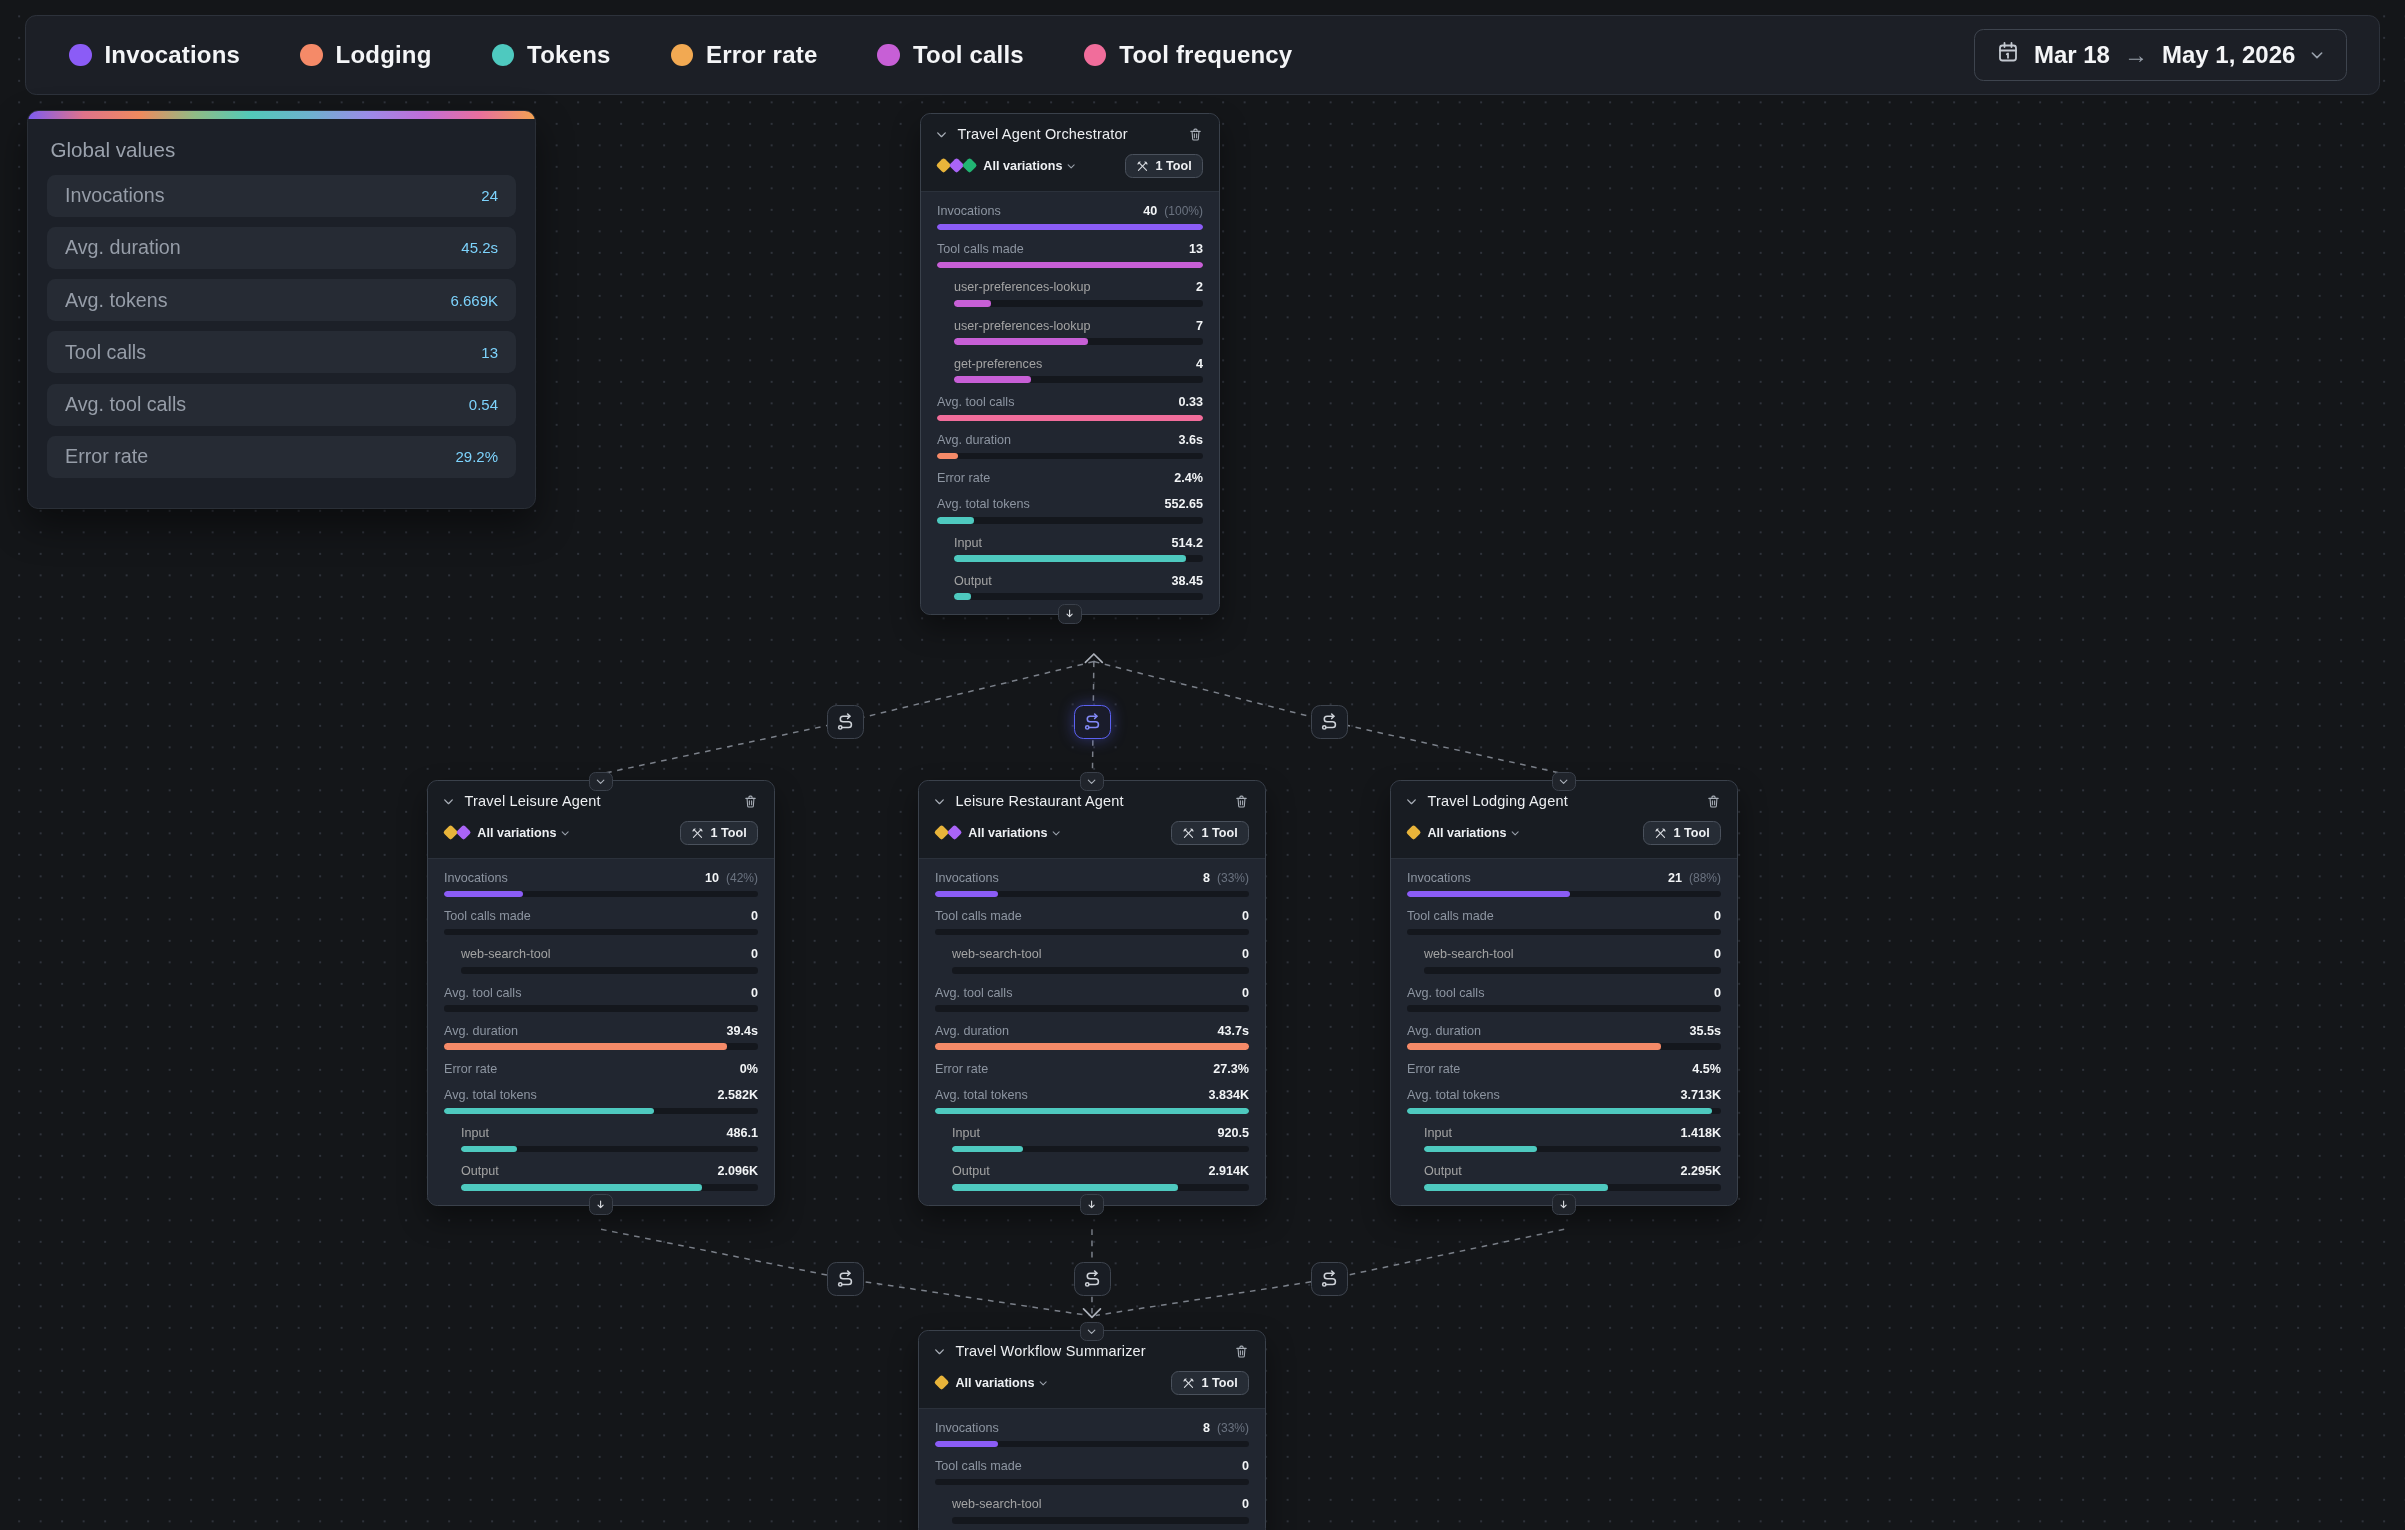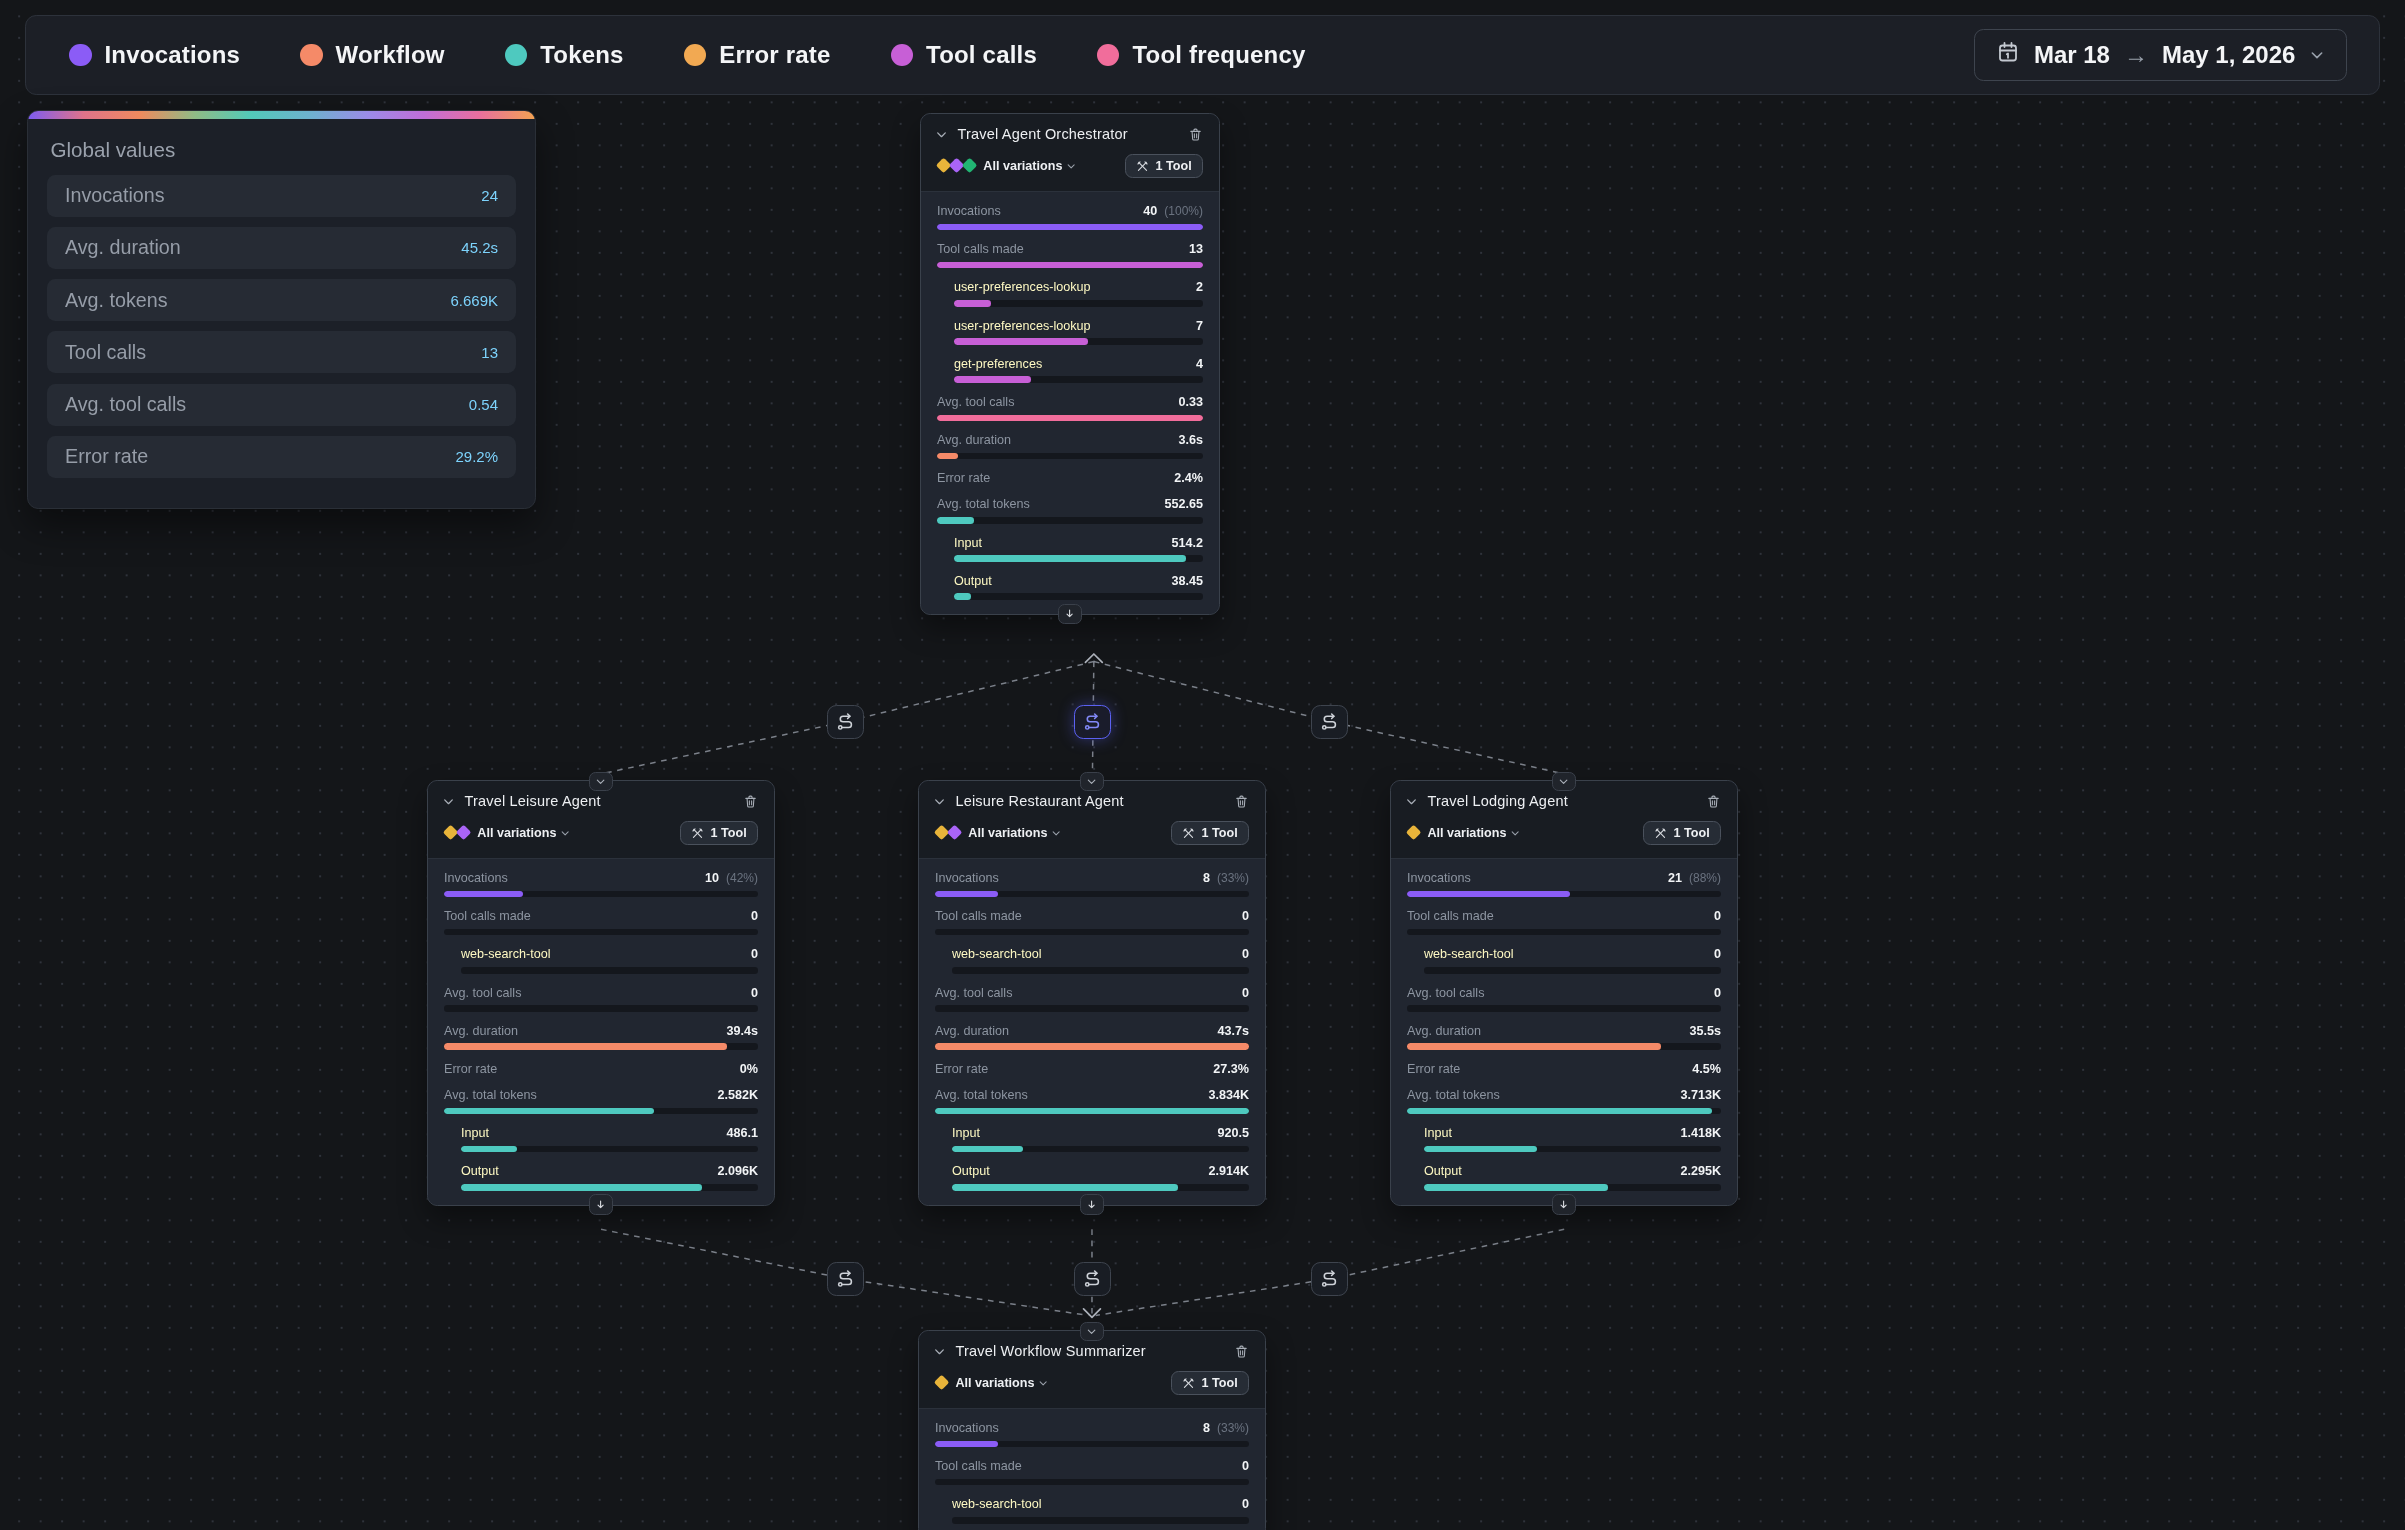--- a/index.html
+++ b/index.html
@@ -84,21 +84,21 @@
     height:24px; padding:0 10.3px; border-radius:7.5px; background:#262c35; border:0.9px solid #4a515c;
     display:flex; align-items:center; gap:6.6px; font-family:inherit; font-size:12.6px; font-weight:700; color:#eef0f3; cursor:pointer;
   }
   .toolchip svg { stroke:#d6d9de; }
   .card-body {
     border-top:0.9px solid #2b313b; background:#212630; border-radius:0 0 9.4px 9.4px;
     padding:12px 16px 14px; display:flex; flex-direction:column; gap:12px; overflow:hidden;
   }
   .metric .mrow { display:flex; justify-content:space-between; align-items:baseline; }
   .mlabel { font-size:12.6px; color:#8d95a1; }
-  .metric.sub .mlabel { color:#fef9c3; padding-left:17px; }
+  .metric.sub .mlabel { color:#a3a3a3; padding-left:17px; }
   .mval { font-size:12.6px; font-weight:700; color:#f2f4f6; white-space:nowrap; }
   .msuffix { font-weight:400; color:#6b7380; margin-left:3.7px; font-size:12px; }
   .bar { margin-top:5.6px; height:6.6px; border-radius:3.3px; background:#14171d; overflow:hidden; }
   .metric.sub .bar { margin-left:17px; }
   .fill { height:100%; border-radius:3.3px; }
   .expand-btn {
     position:absolute; left:50%; bottom:-10.3px; transform:translateX(-50%);
     width:24px; height:20.6px; border-radius:6.6px; background:#20242b; border:0.9px solid #3a404a;
     display:flex; align-items:center; justify-content:center; cursor:pointer; z-index:4;
   }
@@ -801,21 +801,21 @@
   </div>
 
 <header id="topbar">
   <div id="legend">
       <div class="legend-item">
         <span class="legend-dot" style="background: rgb(139, 92, 246);"></span>
         <span class="legend-label">Invocations</span>
       </div>
       <div class="legend-item">
         <span class="legend-dot" style="background: rgb(245, 138, 104);"></span>
-        <span class="legend-label">Workflow</span>
+        <span class="legend-label">Lodging</span>
       </div>
       <div class="legend-item">
         <span class="legend-dot" style="background: rgb(78, 201, 191);"></span>
         <span class="legend-label">Tokens</span>
       </div>
       <div class="legend-item">
         <span class="legend-dot" style="background: rgb(242, 169, 82);"></span>
         <span class="legend-label">Error rate</span>
       </div>
       <div class="legend-item">

